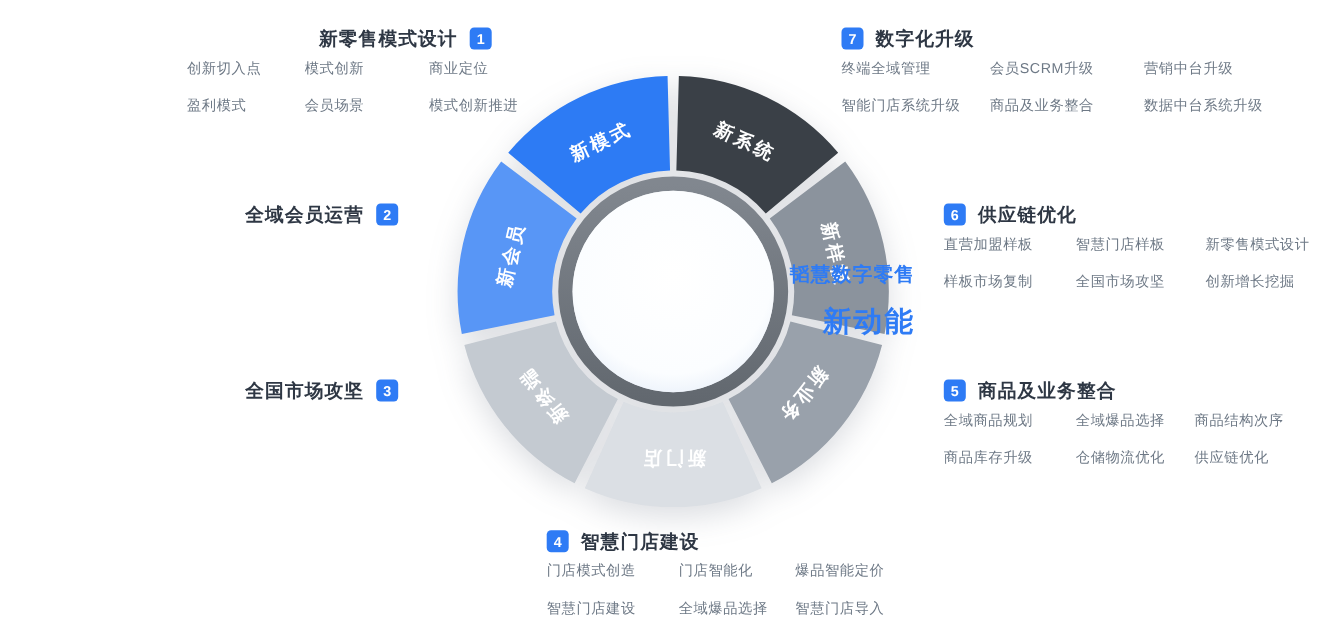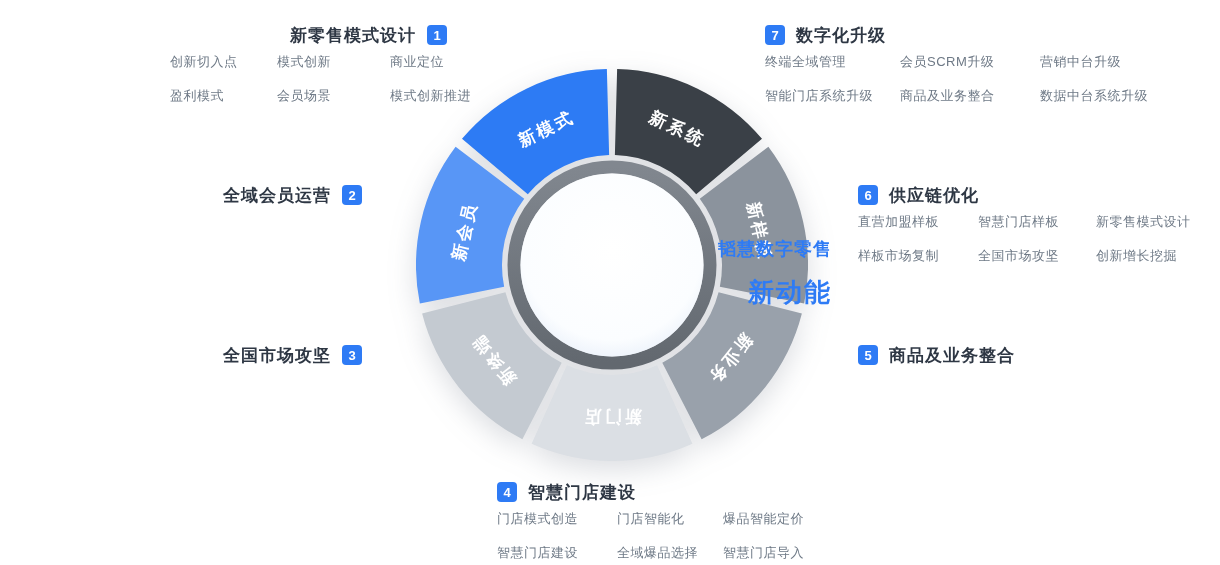--- a/index.html
+++ b/index.html
@@ -72,20 +72,28 @@
       <span>全域爆品选择</span>
       <span>智慧门店导入</span>
     </div>
   </div>
 
   <div class="section" style="left:858px;top:345px;--cols:120px 108px auto;">
     <div class="sec-header">
       <span class="badge">5</span>
       <span class="sec-title">商品及业务整合</span>
     </div>
+    <div class="sec-items">
+      <span>全域商品规划</span>
+      <span>全域爆品选择</span>
+      <span>商品结构次序</span>
+      <span>商品库存升级</span>
+      <span>仓储物流优化</span>
+      <span>供应链优化</span>
+    </div>
   </div>
 
   <div class="section" style="left:858px;top:185px;--cols:120px 118px auto;">
     <div class="sec-header">
       <span class="badge">6</span>
       <span class="sec-title">供应链优化</span>
     </div>
     <div class="sec-items">
       <span>直营加盟样板</span>
       <span>智慧门店样板</span>

